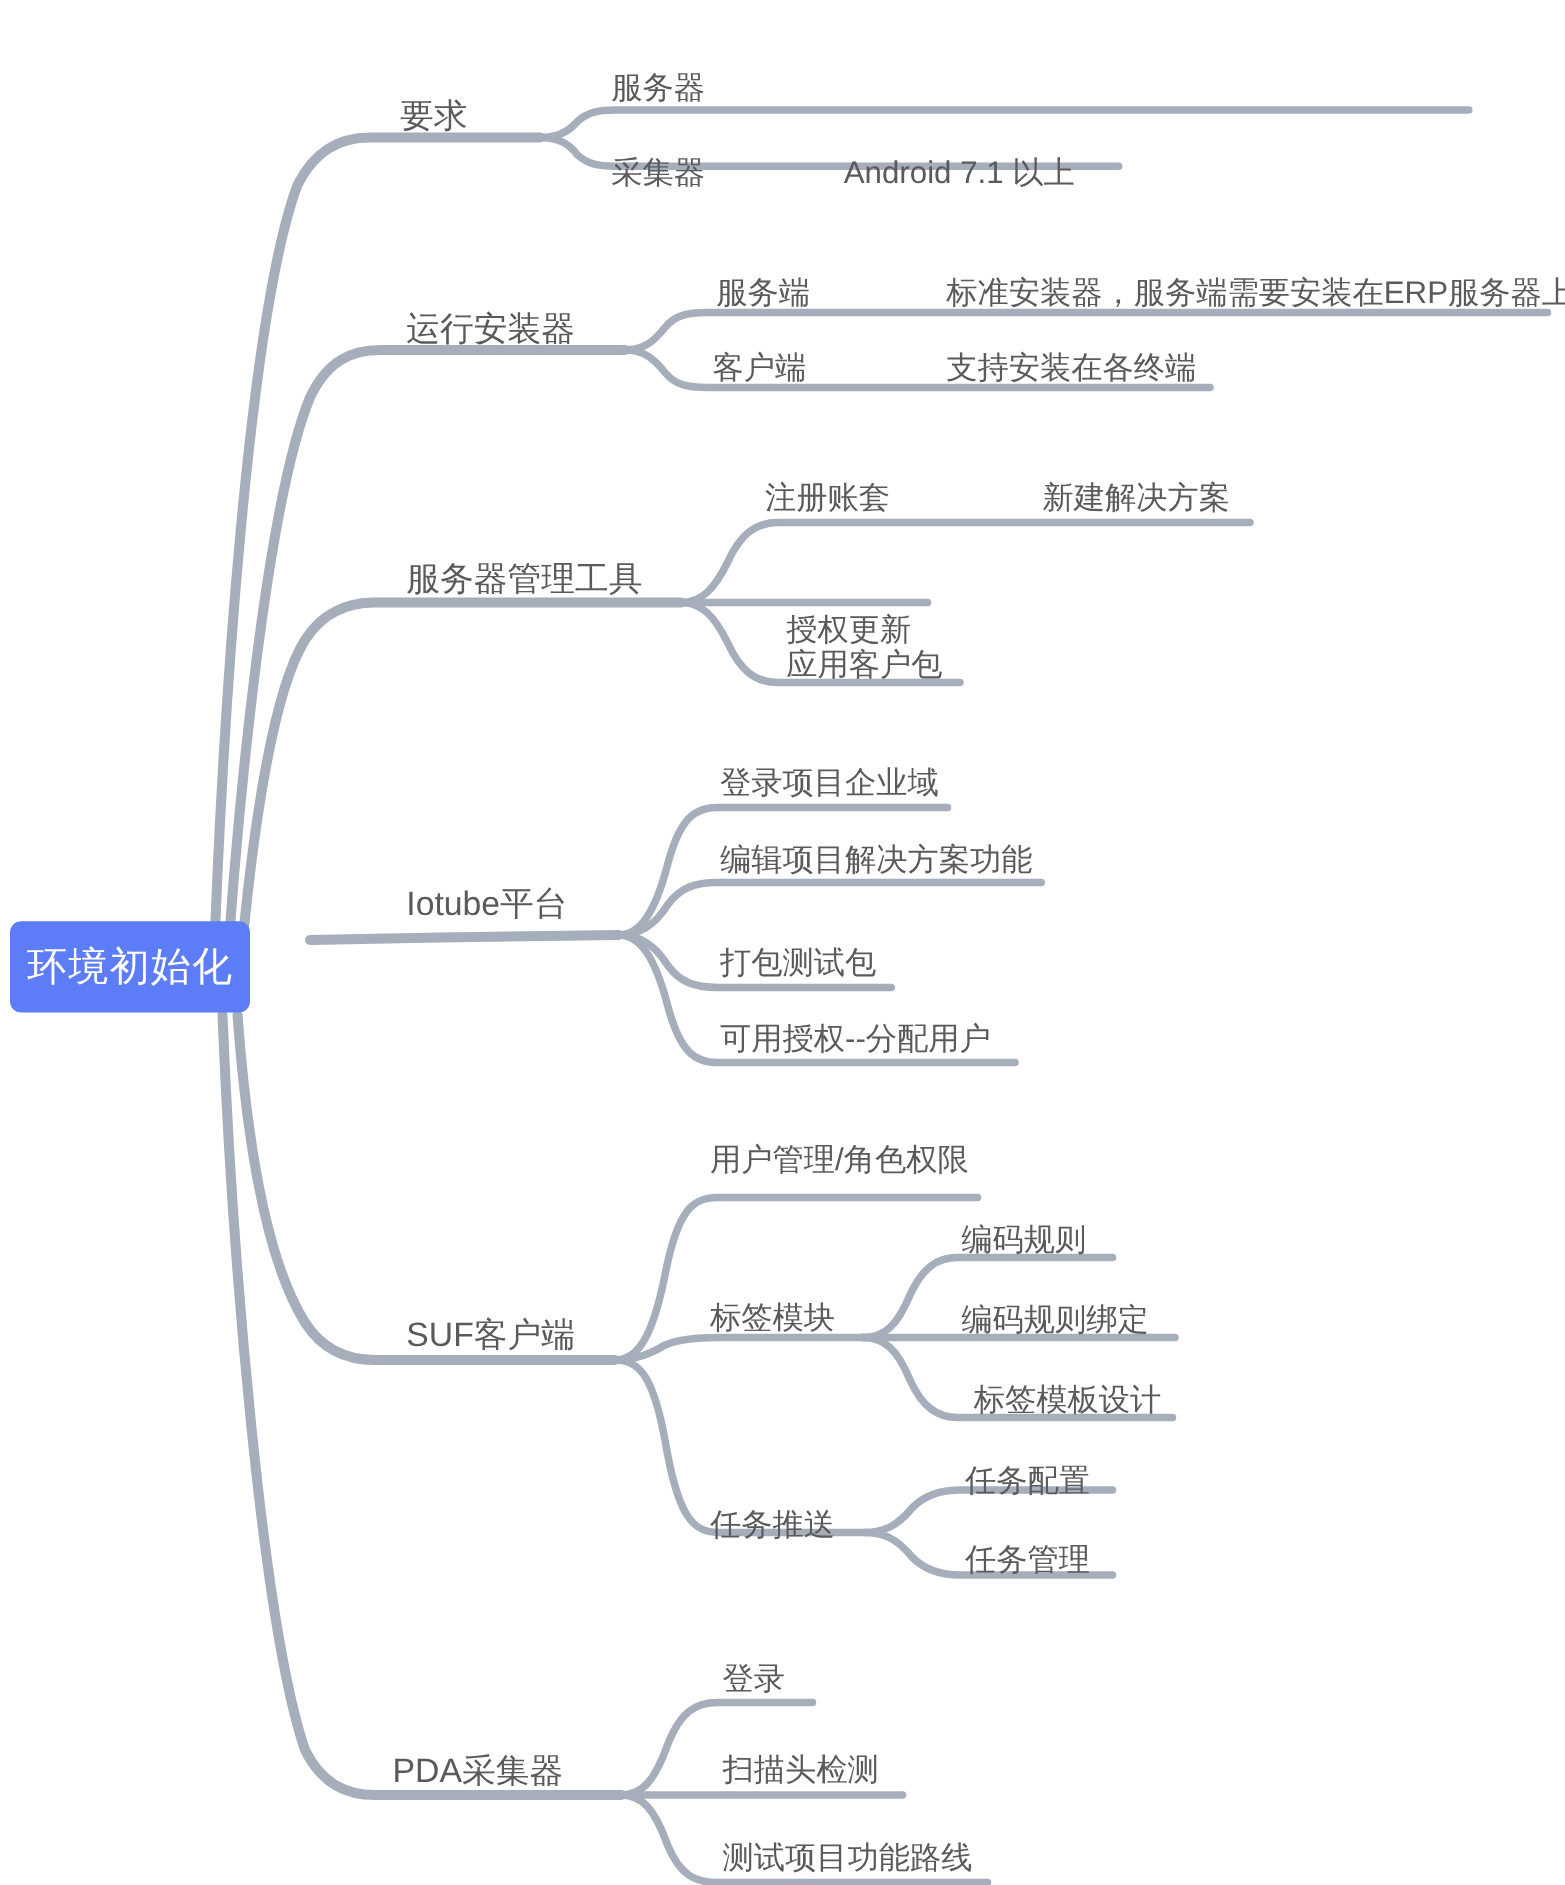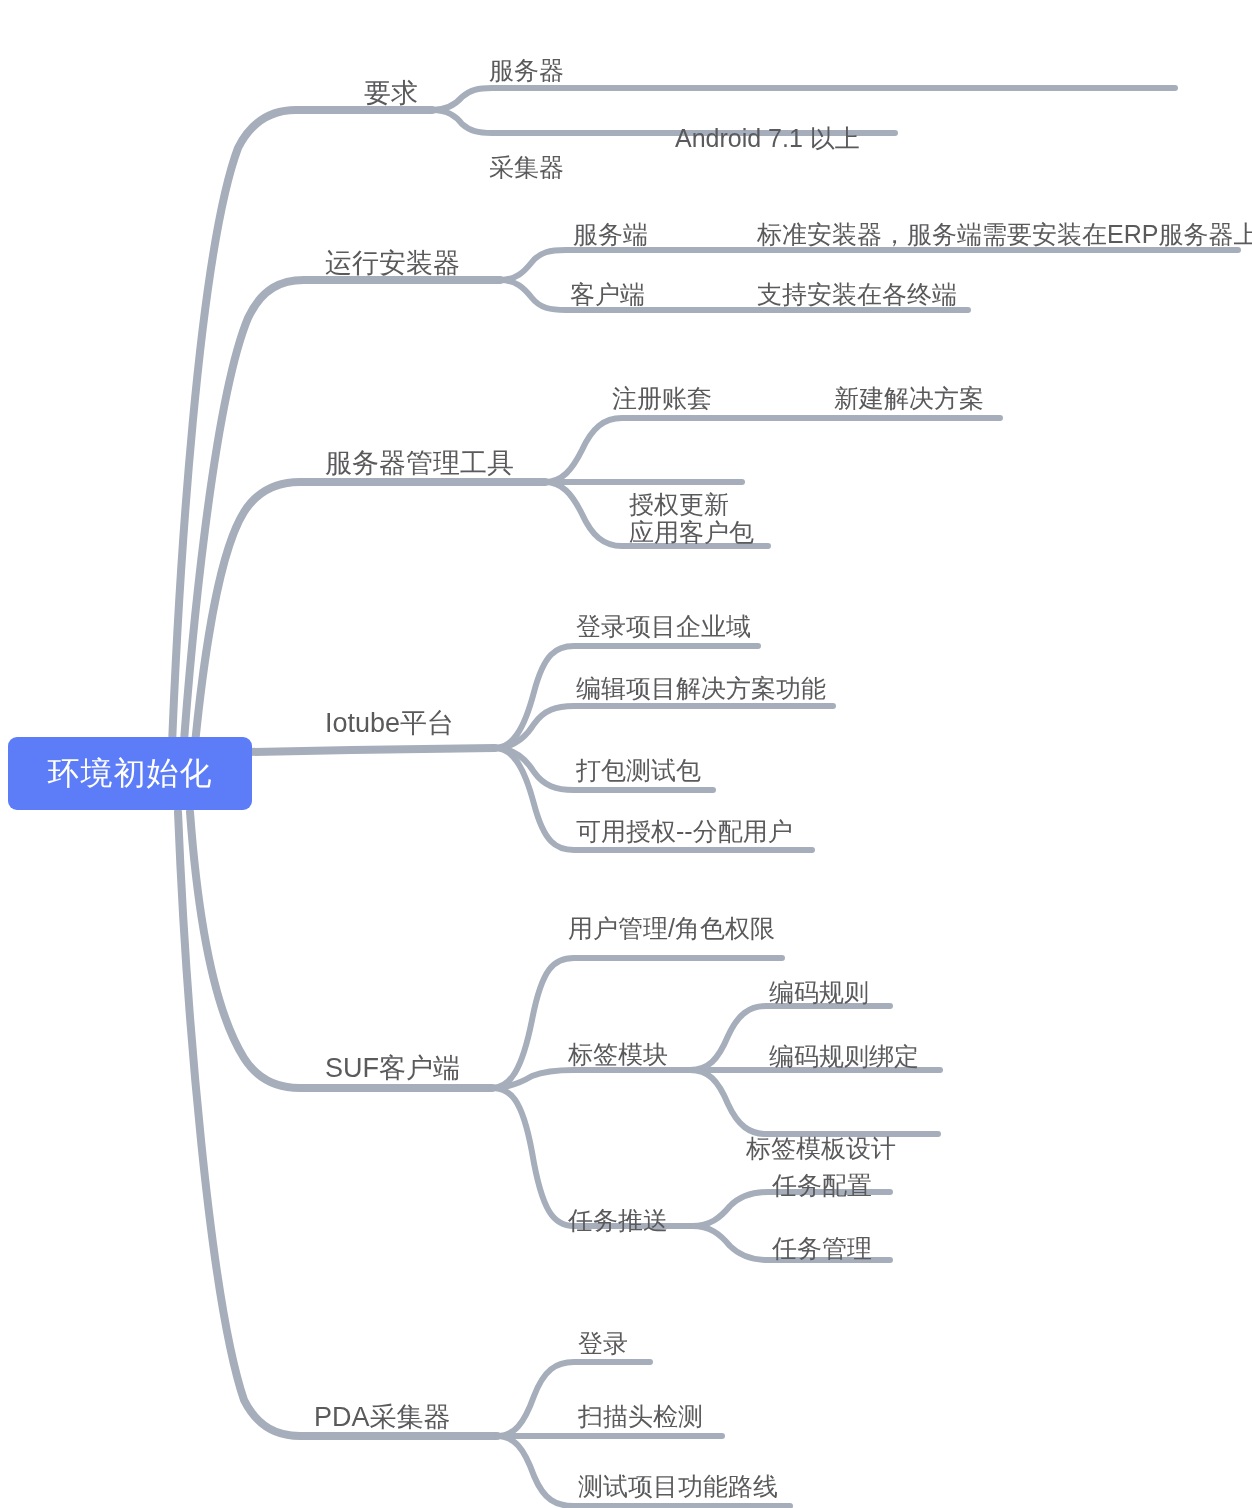--- a/index.html
+++ b/index.html
@@ -33,21 +33,21 @@
   }
   .label.sz-lg { font-size: 27px; }
   .label.sz-md { font-size: 25px; }
   .label.two-line {
     line-height: 1.3;
   }
   .root-node {
     position: absolute;
     left: 8px;
     top: 737px;
-    width: 244px;
+    width: 192px;
     height: 73px;
     background: #5c7cf8;
     border-radius: 9px;
     display: flex;
     align-items: center;
     justify-content: center;
   }
   .root-node .root-text {
     color: #ffffff;
     font-size: 32px;
@@ -105,30 +105,30 @@
       <path d="M 497,1436 L 722,1436" stroke-width="6"></path>
       <path d="M 497,1436 C 514,1436 524,1448 534,1476 C 544,1500 556,1506 574,1506 L 790,1506" stroke-width="6"></path>
 
     </g>
   </svg>
 
   <div class="root-node">
     <span class="root-text">环境初始化</span>
   </div>
 
-  <div class="label sz-lg" style="left:320px; top:108px;margin-left:44px;">要求</div>
+  <div class="label sz-lg" style="left:320px; top:108px;">要求</div>
 
   <div class="label sz-md" style="left:489px; top:84px;">服务器</div>
 
   <div class="label sz-md two-line" style="left:672px; top:84px; line-height:40px;">
     
     <div>框架组件：Microsoft .NET Framework 4.6.2</div>
   </div>
 
-  <div class="label sz-md" style="left:489px; top:152px;margin-top:29px;">采集器</div>
+  <div class="label sz-md" style="left:489px; top:152px;">采集器</div>
 
   <div class="label sz-md" style="left:675px; top:152px;">Android 7.1 以上</div>
 
   <div class="label sz-lg" style="left:325px; top:278px;">运行安装器</div>
 
   <div class="label sz-md" style="left:573px; top:248px;">服务端</div>
 
   <div class="label sz-md" style="left:757px; top:248px;">标准安装器，服务端需要安装在ERP服务器上</div>
 
   <div class="label sz-md" style="left:570px; top:308px;font-family:Liberation Serif, serif;">客户端</div>
@@ -158,21 +158,21 @@
   <div class="label sz-lg" style="left:325px; top:1083px;">SUF客户端</div>
 
   <div class="label sz-md" style="left:568px; top:942px;">用户管理/角色权限</div>
 
   <div class="label sz-md" style="left:568px; top:1068px;">标签模块</div>
 
   <div class="label sz-md" style="left:769px; top:1006px;">编码规则</div>
 
   <div class="label sz-md" style="left:769px; top:1070px;">编码规则绑定</div>
 
-  <div class="label sz-md" style="left:746px; top:1134px;margin-top:28px;">标签模板设计</div>
+  <div class="label sz-md" style="left:779px; top:1134px;">标签模板设计</div>
 
   <div class="label sz-md" style="left:568px; top:1234px;">任务推送</div>
 
   <div class="label sz-md" style="left:772px; top:1199px;text-align:center;">任务配置</div>
 
   <div class="label sz-md" style="left:772px; top:1262px;">任务管理</div>
 
   <div class="label sz-lg" style="left:314px; top:1432px;">PDA采集器</div>
 
   <div class="label sz-md" style="left:578px; top:1357px;">登录</div>

